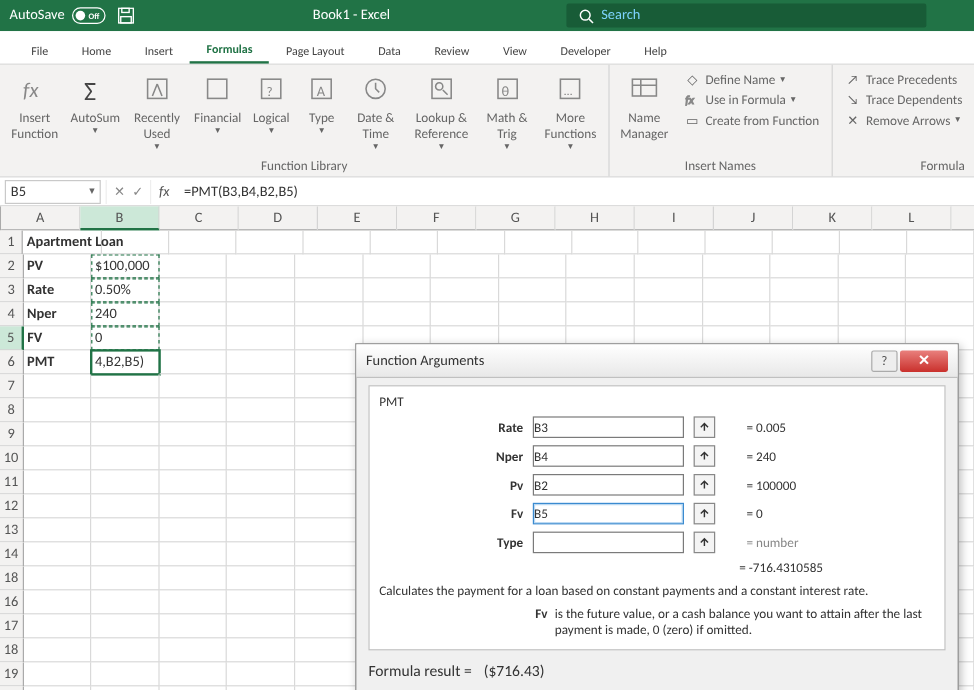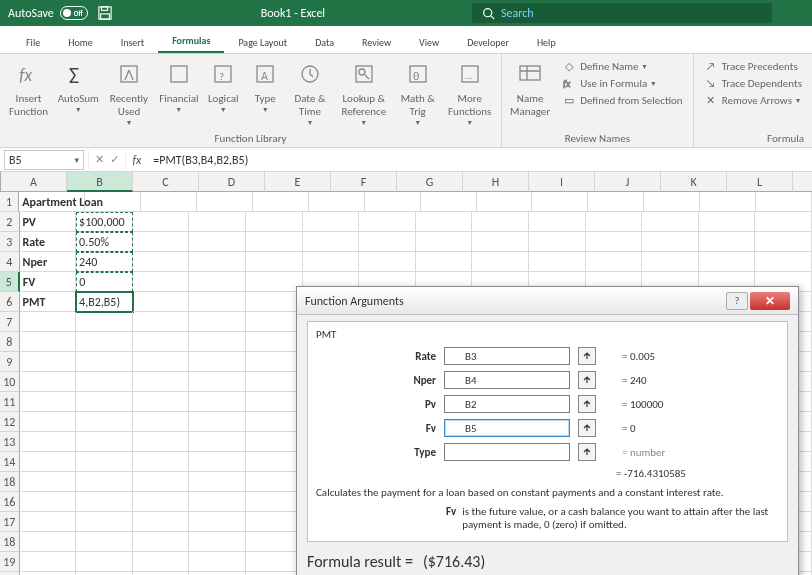--- a/index.html
+++ b/index.html
@@ -57,30 +57,30 @@
 .dialog { position:absolute; left:296px; top:286px; width:503px; background:#f0f0f0; border:1px solid #8a8a8a; box-shadow: 2px 2px 8px rgba(0,0,0,.3); font-size:11px; }
 .dlg-title { background: linear-gradient(#fff,#e8e8e8); height:28px; display:flex; align-items:center; padding:0 8px; border-bottom:1px solid #c0c0c0; font-size:12px;}
 .dlg-close { margin-left:auto; display:flex; gap:2px; }
 .dlg-close .help { width:22px; height:18px; border:1px solid #aaa; background:#eee; display:flex;align-items:center;justify-content:center; font-size:11px; color:#555; border-radius:2px;}
 .dlg-close .x { width:40px; height:18px; background:linear-gradient(#e9807d,#c9302c); border-radius:2px; display:flex;align-items:center;justify-content:center; color:#fff; font-weight:700;}
 .dlg-body { padding:6px 10px 10px 10px; }
 .dlg-top { border:1px solid #c0c0c0; background:#fff; padding:6px 8px 10px 8px; }
 .fn-name { font-size:11px; color:#333; }
 .arg-row { display:flex; align-items:center; gap:8px; margin-top:6px; }
 .arg-label { width:120px; text-align:right; font-weight:700; font-size:11px;}
-.arg-input { width:126px; height:18px; border:1px solid #7a7a7a; background:#fff; padding:0 20px; font-size:11px; display:flex; align-items:center;}
+.arg-input { width:126px; height:18px; border:1px solid #7a7a7a; background:#fff; padding:0 0; font-size:11px; display:flex; align-items:center;}
 .arg-input.active { border:1px solid #3b8bd0; box-shadow: inset 0 0 0 1px #bcd9f2;}
 .ref-btn { width:18px; height:18px; border:1px solid #888; background:#f4f4f4; display:flex;align-items:center;justify-content:center;}
 .arg-eval { color:#333; }
 .arg-eval.gray { color:#888; }
 .desc { margin:6px 0 0 0; }
 .desc-sub { margin:6px 0 0 130px; display:flex; gap:6px;}
 .fv-bold { font-weight:700; }
 .dlg-bottom { margin-top:10px; display:flex; align-items:center; }
-.fr { font-size:16px; }
+.fr { font-size:13px; }
 .dlg-actions { margin-top:8px; display:flex; align-items:center; }
 .pushbtn { width:72px; height:22px; border:1px solid #707070; background:linear-gradient(#fdfdfd,#e6e6e6); border-radius:3px; font-size:12px; cursor:pointer;}
 </style>
 </head>
 <body>
 
 <div class="titlebar">
   <div class="autosave">
     <span>AutoSave</span>
     <span class="switch">
@@ -243,25 +243,25 @@
             <span class="ic2">
               <svg width="12" height="12" stroke="#888" fill="none">
                 <text x="0" y="10" font-size="10" font-style="italic" fill="#888">fx</text>
               </svg>
             </span>
             <span>Use in Formula</span>
             <span style="font-size:8px;">▾</span>
           </div>
         <div class="small-item">
             <span class="ic2">▭</span>
-            <span>Defined from Selection</span>
-          </div>
-      </div>
-    </div>
-    <div class="group-label">Review Names</div>
+            <span>Create from Function</span>
+          </div>
+      </div>
+    </div>
+    <div class="group-label">Insert Names</div>
   </div>
 
   <div class="group" style="border-right:none">
     <div class="group-body">
       <div class="small-list">
         <div class="small-item">
             <span class="ic2">↗</span>
             <span>Trace Precedents</span>
           </div>
         <div class="small-item">

